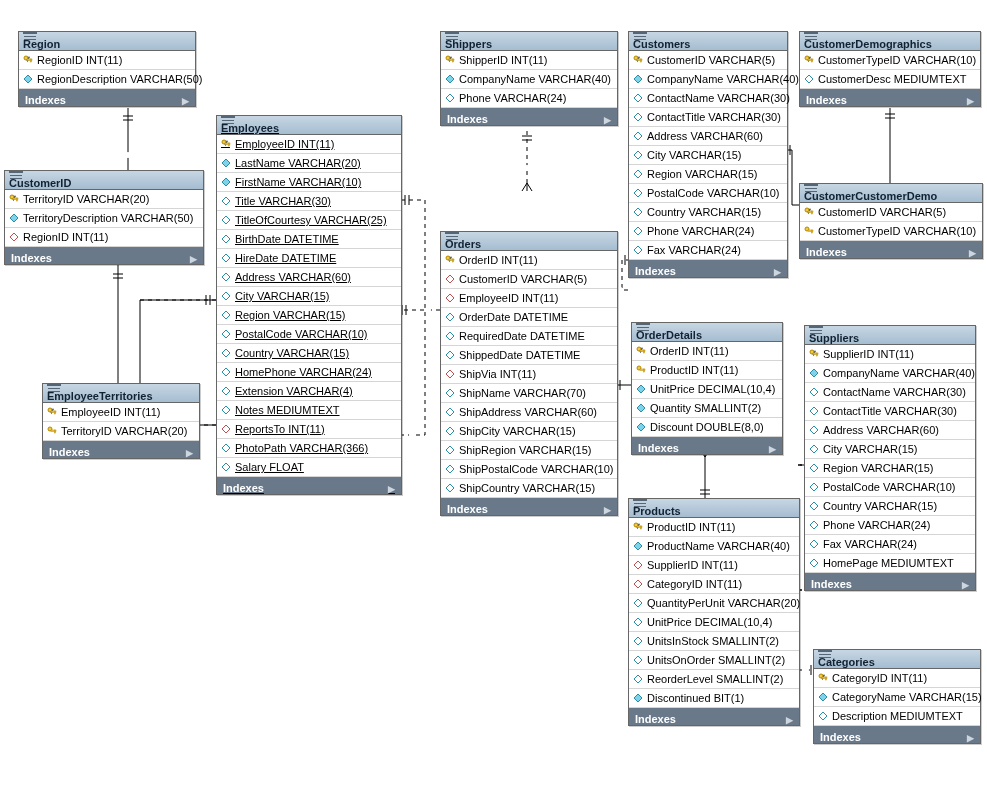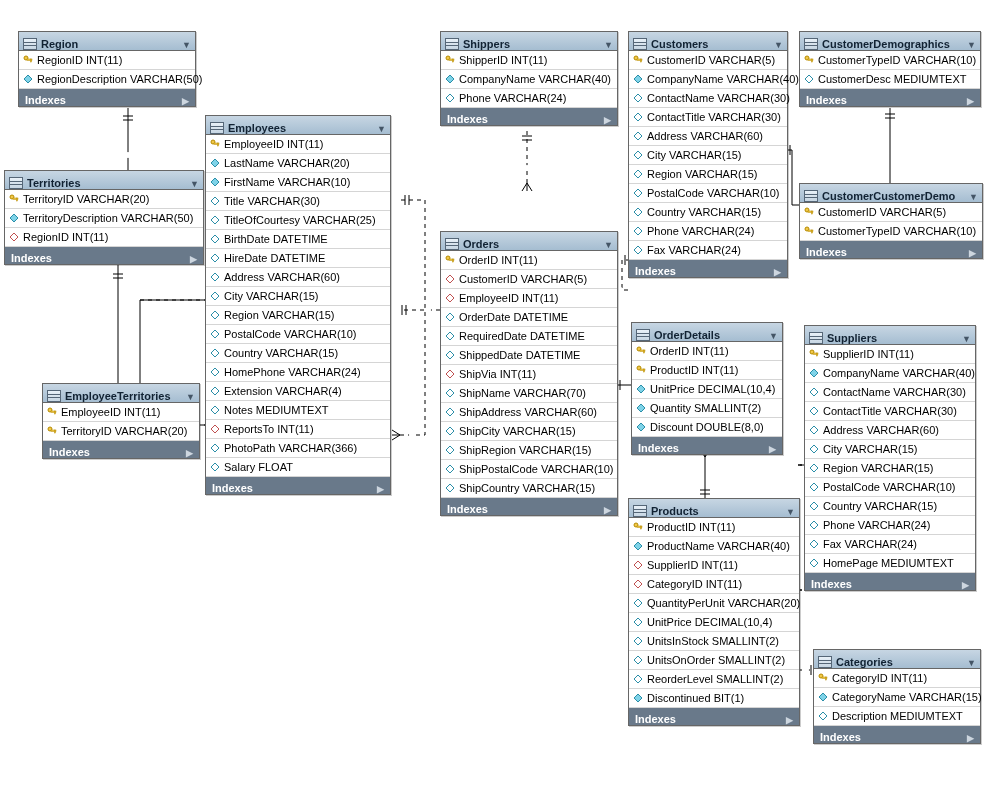--- a/index.html
+++ b/index.html
@@ -15,29 +15,30 @@
   }
   .canvas { position: relative; width: 987px; height: 802px; }
   .table {
     position: absolute;
     background: #fff;
     border: 1px solid #666;
     box-shadow: 1px 1px 0 rgba(0,0,0,.2);
   }
   .thead {
     display: flex;
-    align-items: flex-end;
+    align-items: flex-start;
     background: linear-gradient(#c7d6e3, #a5bdd1);
     border-bottom: 1px solid #666;
     height: 18px;
     padding: 0 4px;
     gap: 4px;
     color: #123;
     font-weight: bold;
     font-size: 11px;
+    flex-direction: column;
   }
   .thead .tname { flex: 1; }
   .tri { color: #456; font-size: 9px; }
   .tbl-icon {
     width: 12px; height: 10px;
     background: linear-gradient(#e9f1f8,#c7d6e3);
     border: 1px solid #567;
     position: relative;
   }
   .tbl-icon::before {
@@ -196,21 +197,21 @@
         <span>RegionDescription VARCHAR(50)</span>
       </div>
       <div class="tfoot">
         <span>Indexes</span>
         <span class="arr">▶</span>
       </div>
     </div>
     <div class="table" style="left: 4px; top: 170px; width: 198px;">
       <div class="thead">
         <span class="tbl-icon"></span>
-        <span class="tname">Territories</span>
+        <span class="tname">CustomerID</span>
         <span class="tri">▼</span>
       </div>
       <div class="row">
         <span class="sym key">
           <svg viewBox="0 0 10 10">
             <circle cx="3" cy="3" r="2" fill="#f3c94a" stroke="#b58a00"></circle>
             <rect x="4" y="4" width="5" height="1.5" fill="#f3c94a" stroke="#b58a00" stroke-width=".5"></rect>
             <rect x="7.5" y="4" width="1" height="3" fill="#f3c94a" stroke="#b58a00" stroke-width=".5"></rect>
           </svg>
         </span>
@@ -261,21 +262,21 @@
             <rect x="7.5" y="4" width="1" height="3" fill="#f3c94a" stroke="#b58a00" stroke-width=".5"></rect>
           </svg>
         </span>
         <span>TerritoryID VARCHAR(20)</span>
       </div>
       <div class="tfoot">
         <span>Indexes</span>
         <span class="arr">▶</span>
       </div>
     </div>
-    <div class="table" style="left: 205px; top: 115px; width: 184px;">
+    <div class="table" style="left: 216px; top: 115px; width: 184px; text-decoration: underline;">
       <div class="thead">
         <span class="tbl-icon"></span>
         <span class="tname">Employees</span>
         <span class="tri">▼</span>
       </div>
       <div class="row">
         <span class="sym key">
           <svg viewBox="0 0 10 10">
             <circle cx="3" cy="3" r="2" fill="#f3c94a" stroke="#b58a00"></circle>
             <rect x="4" y="4" width="5" height="1.5" fill="#f3c94a" stroke="#b58a00" stroke-width=".5"></rect>

